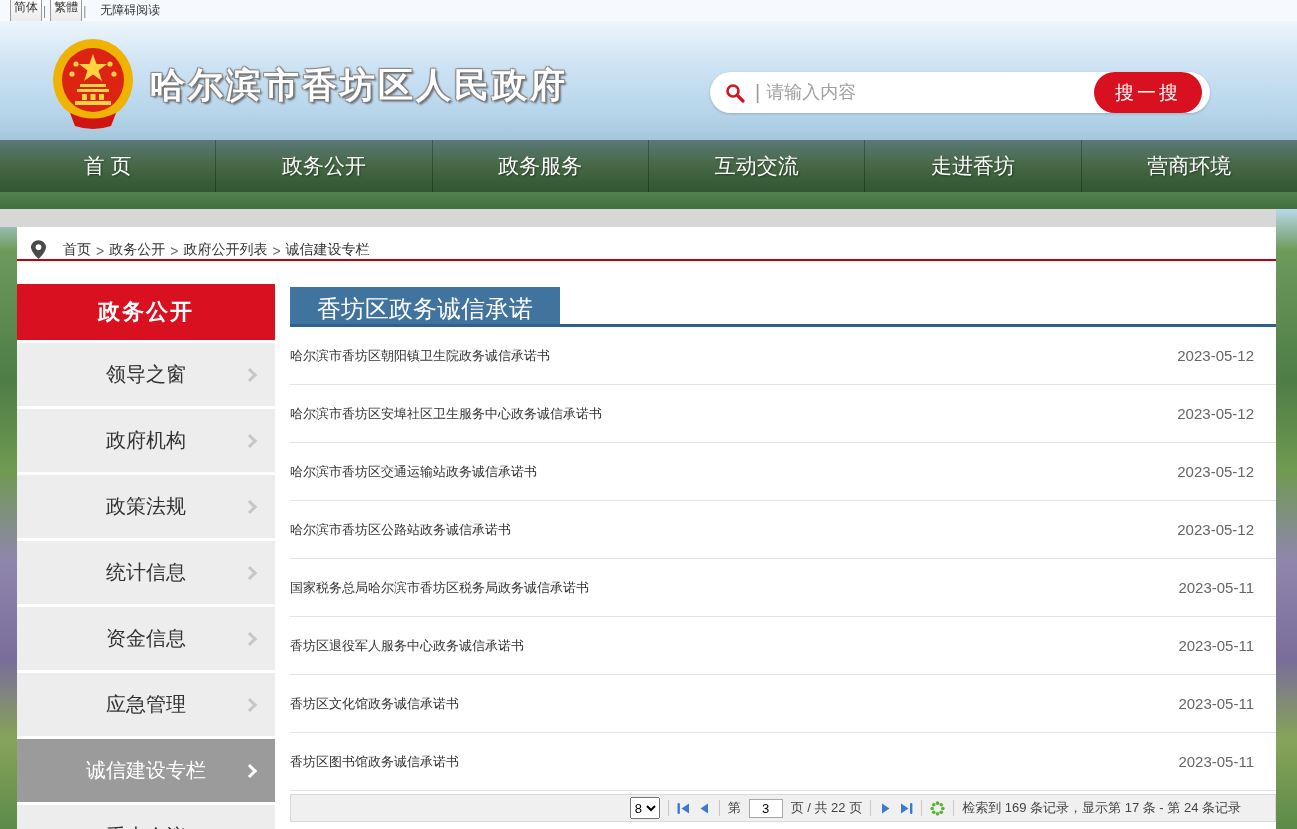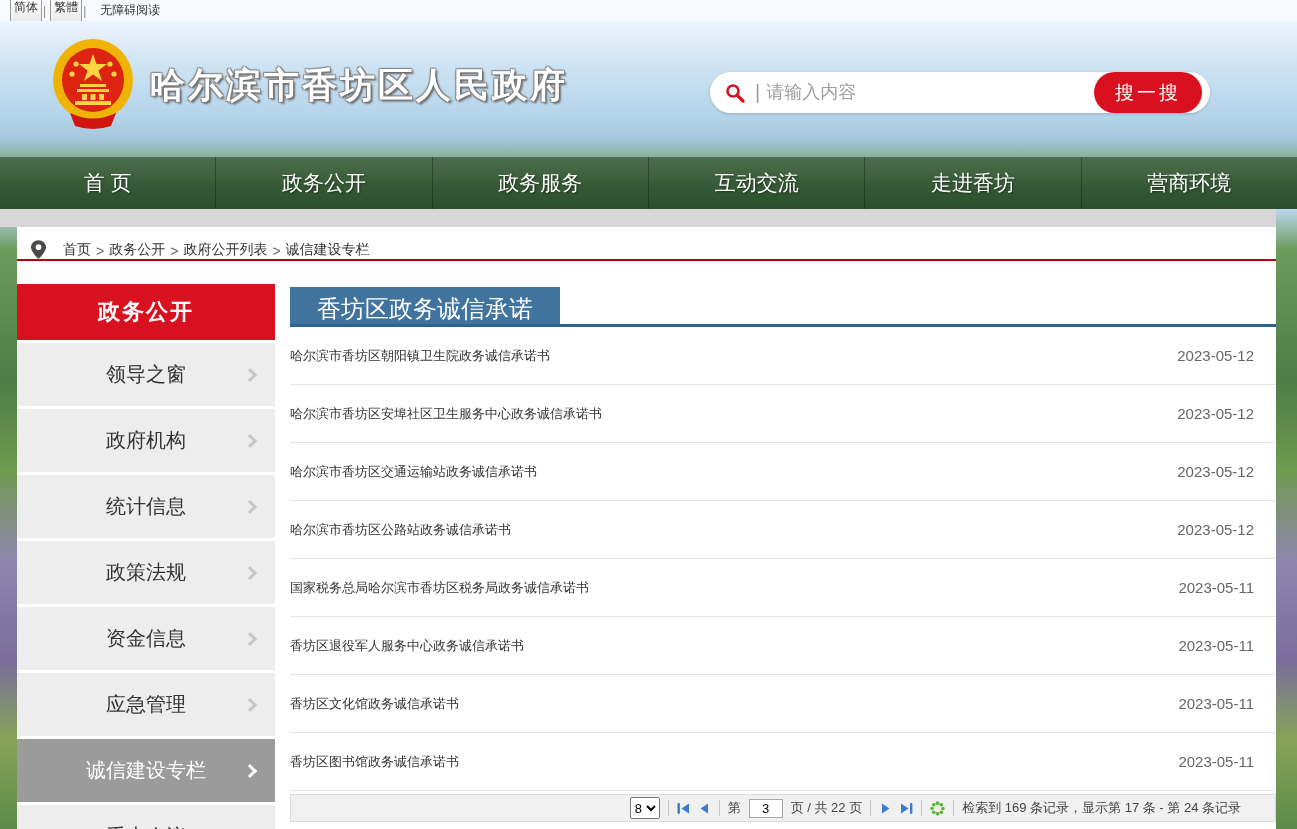--- a/index.html
+++ b/index.html
@@ -26,21 +26,21 @@
   .search-wrap { position:absolute; top:51px; left:710px; width:500px; height:41px; background:#fff;
     border-radius:21px; display:flex; align-items:center; box-shadow:0 1px 3px rgba(0,0,0,.18); }
   .search-icon { margin-left:15px; display:flex; }
   .search-divider { color:#9a9a9a; margin:0 6px 0 10px; font-size:20px; font-weight:300; }
   .search-input { border:none; outline:none; flex:1; font-size:18px; color:#333; background:transparent; margin-right:112px; }
   .search-input::placeholder { color:#9f9f9f; }
   .search-btn { position:absolute; right:8px; top:0; width:108px; height:41px; border-radius:21px;
     background:var(--accent-red,#d9101f); color:#fff; font-size:19px; letter-spacing:3px; border:none; cursor:pointer; }
 
   
-  .nav { position:absolute; top:157px; left:0; width:100%; height:52px; background:rgba(22,48,26,.52); display:flex; }
+  .nav { position:absolute; top:140px; left:0; width:100%; height:52px; background:rgba(22,48,26,.52); display:flex; }
   .nav-item { flex:1; display:flex; align-items:center; justify-content:center; color:#fff; font-size:21px;
     border-left:1px solid rgba(0,0,0,.28); cursor:pointer; text-shadow:1px 1px 2px rgba(0,0,0,.45); }
   .nav-item:first-child { border-left:none; }
 
   .gray-band { position:absolute; top:209px; left:0; width:1276px; height:18px; background:#d7d7d7; }
 
   .content-bg { position:absolute; top:227px; left:17px; width:1259px; height:602px; background:#fff; }
 
   
   .breadcrumb { position:absolute; top:227px; left:17px; width:1259px; height:34px; background:#fff;
@@ -159,25 +159,25 @@
     <div class="sidebar-header">政务公开</div>
     <div class="side-item">
       <span>领导之窗</span>
       <span class="chev"></span>
     </div>
     <div class="side-item">
       <span>政府机构</span>
       <span class="chev"></span>
     </div>
     <div class="side-item">
+      <span>政策法规</span>
+      <span class="chev"></span>
+    </div>
+    <div class="side-item">
       <span>统计信息</span>
-      <span class="chev"></span>
-    </div>
-    <div class="side-item">
-      <span>政策法规</span>
       <span class="chev"></span>
     </div>
     <div class="side-item">
       <span>资金信息</span>
       <span class="chev"></span>
     </div>
     <div class="side-item">
       <span>应急管理</span>
       <span class="chev"></span>
     </div>

